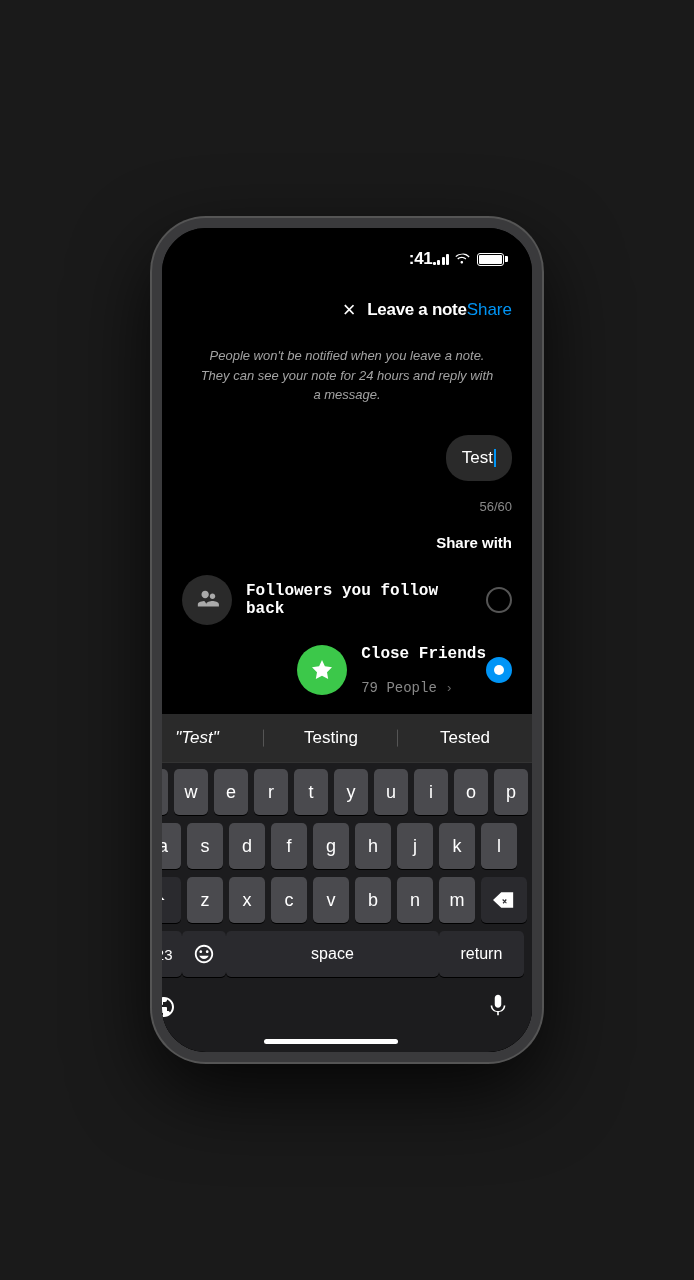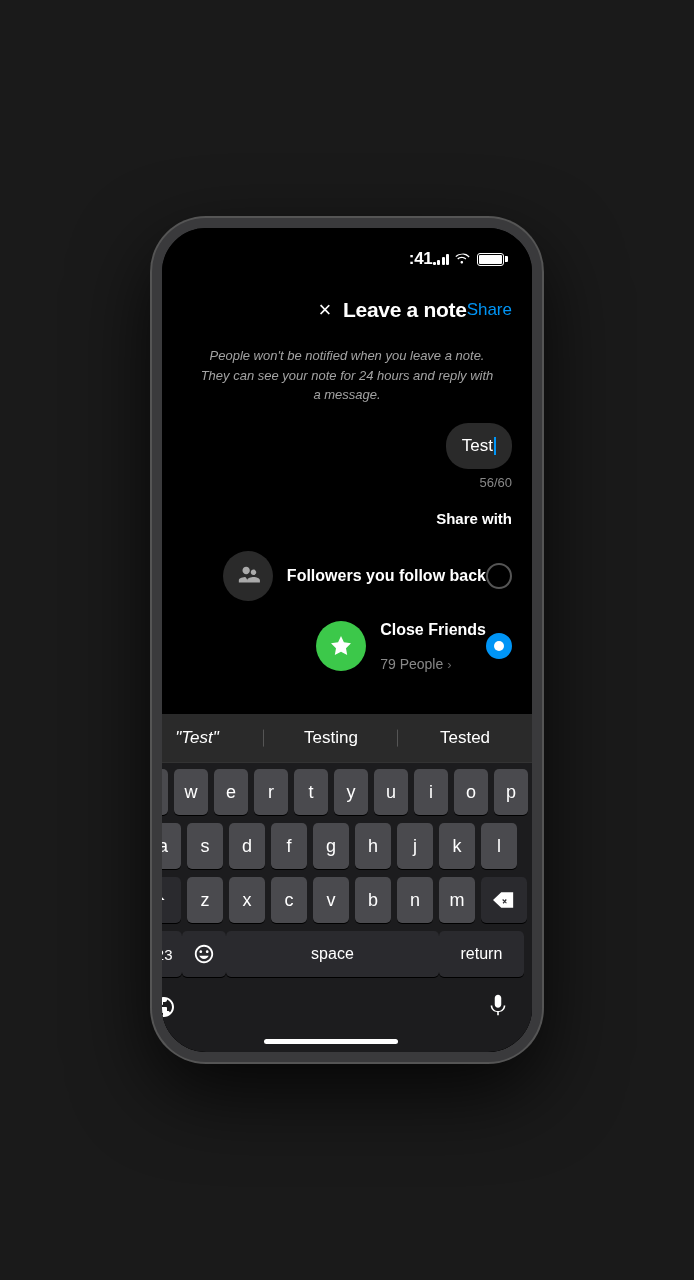--- a/index.html
+++ b/index.html
@@ -137,21 +137,21 @@
     }
 
     .header-close-icon {
       color: #fff;
       font-size: 22px;
       font-weight: 300;
       line-height: 1;
     }
 
     .header-title {
-      font-size: 21px;
+      font-size: 17px;
       font-weight: 600;
       color: #fff;
       letter-spacing: -0.3px;
     }
 
     .header-share {
       font-size: 17px;
       font-weight: 400;
       color: #0095f6;
       cursor: pointer;
@@ -162,21 +162,21 @@
       font-size: 13px;
       color: #a3a3a3;
       text-align: center;
       padding: 4px 36px 18px;
       line-height: 1.5;
       font-style: italic;
     }
 
     
     .note-input-container {
-      margin: 0 20px;
+      margin: 12px 20px;
       background: #2a2a2a;
       border-radius: 22px;
       padding: 12px 16px;
       min-height: 46px;
       display: flex;
       align-items: center;
     }
 
     .cursor-blink {
       display: inline-block;
@@ -207,20 +207,21 @@
       color: #fff;
       padding: 4px 20px 14px;
     }
 
     
     .share-option {
       display: flex;
       align-items: center;
       padding: 10px 20px;
       cursor: pointer;
+      font-family: Liberation Mono, monospace;
     }
 
     .share-option-icon {
       width: 50px;
       height: 50px;
       border-radius: 50%;
       background: #2a2a2a;
       display: flex;
       align-items: center;
       justify-content: center;

